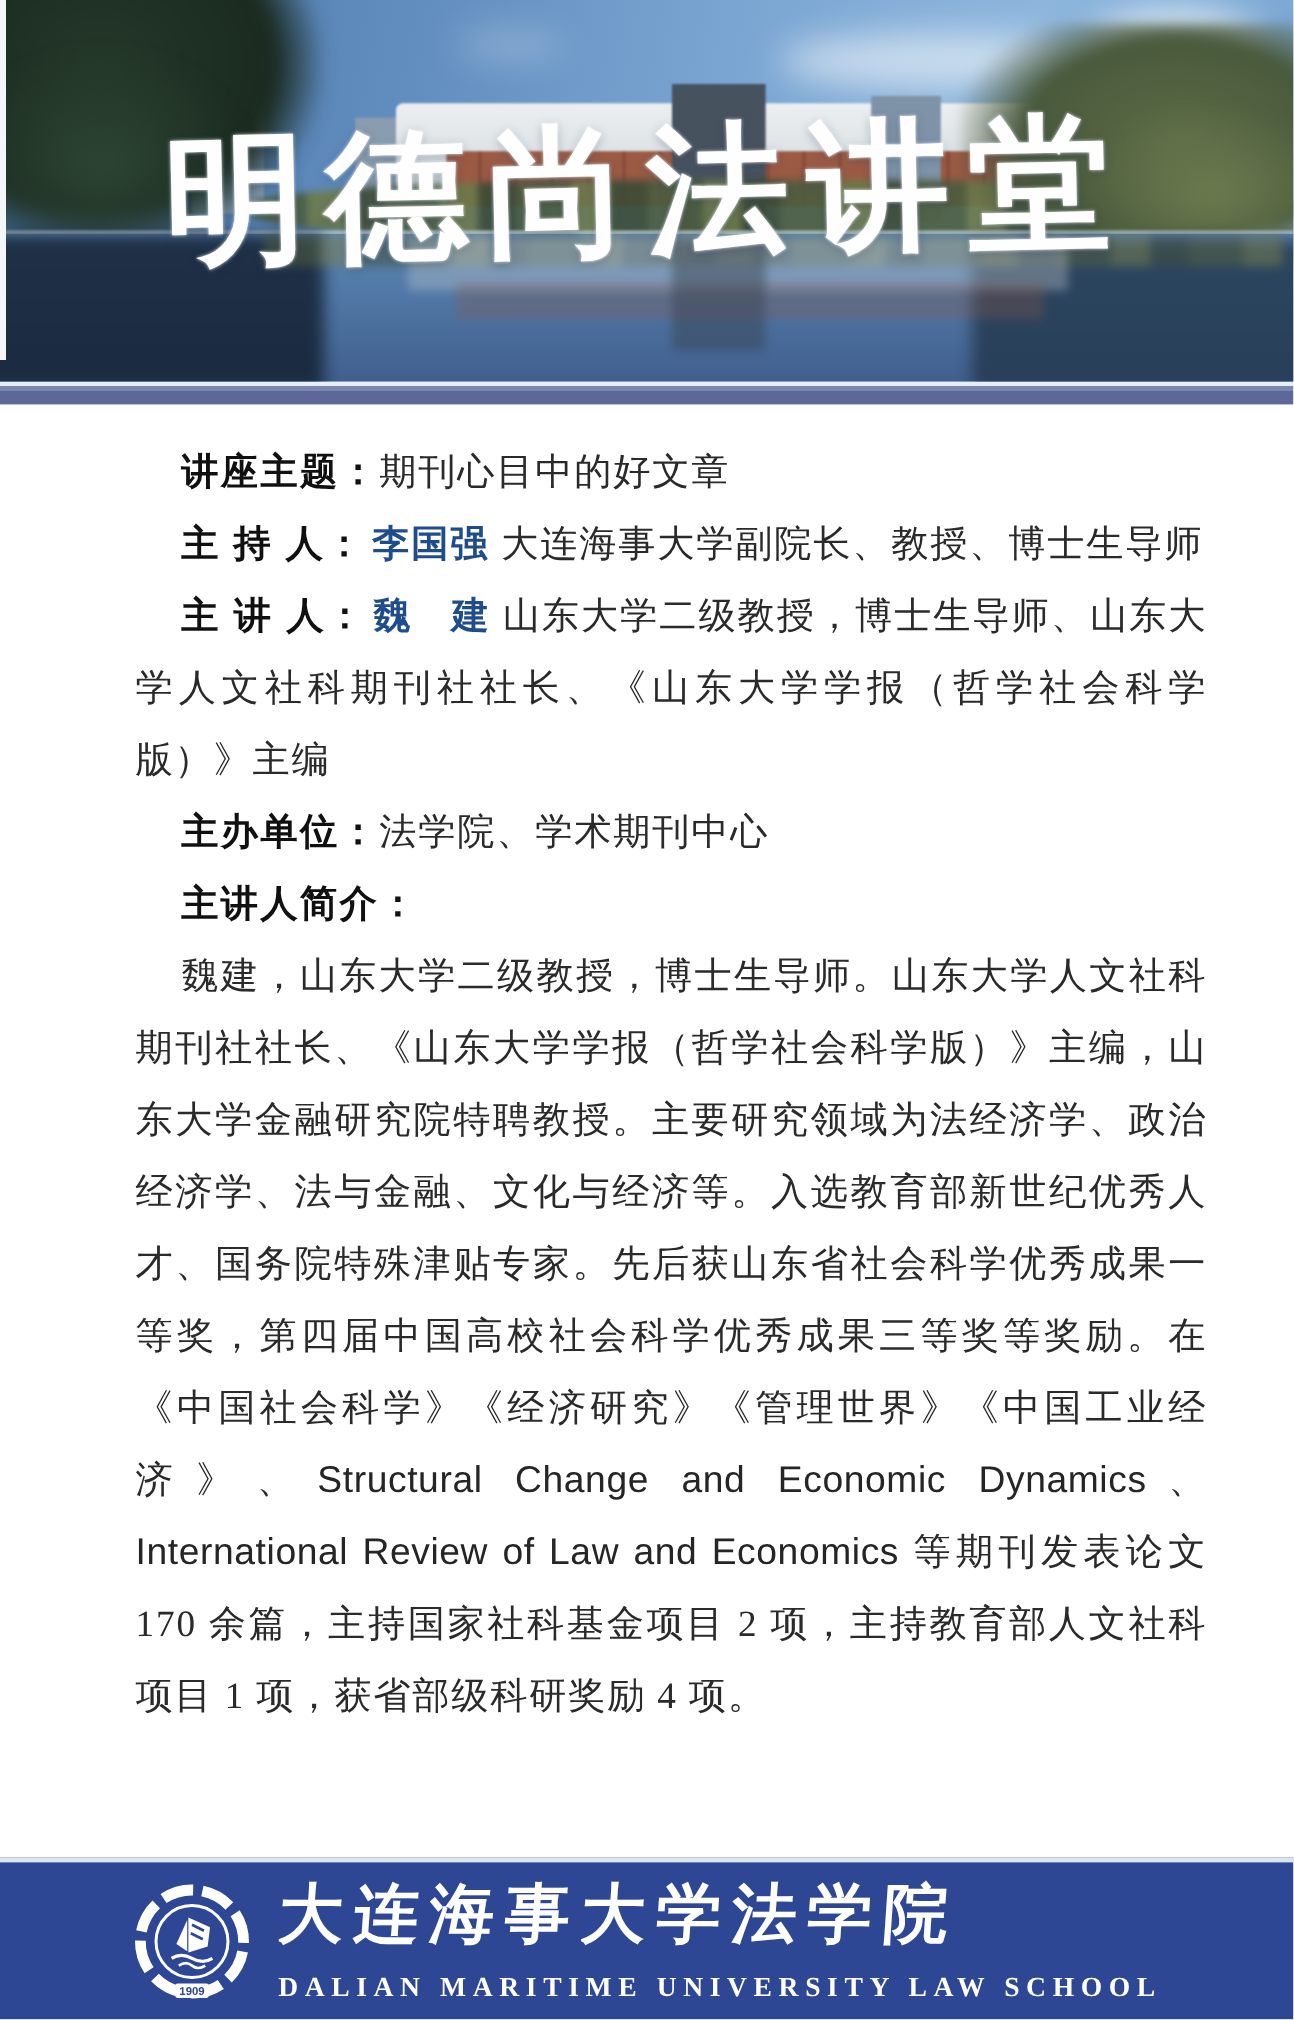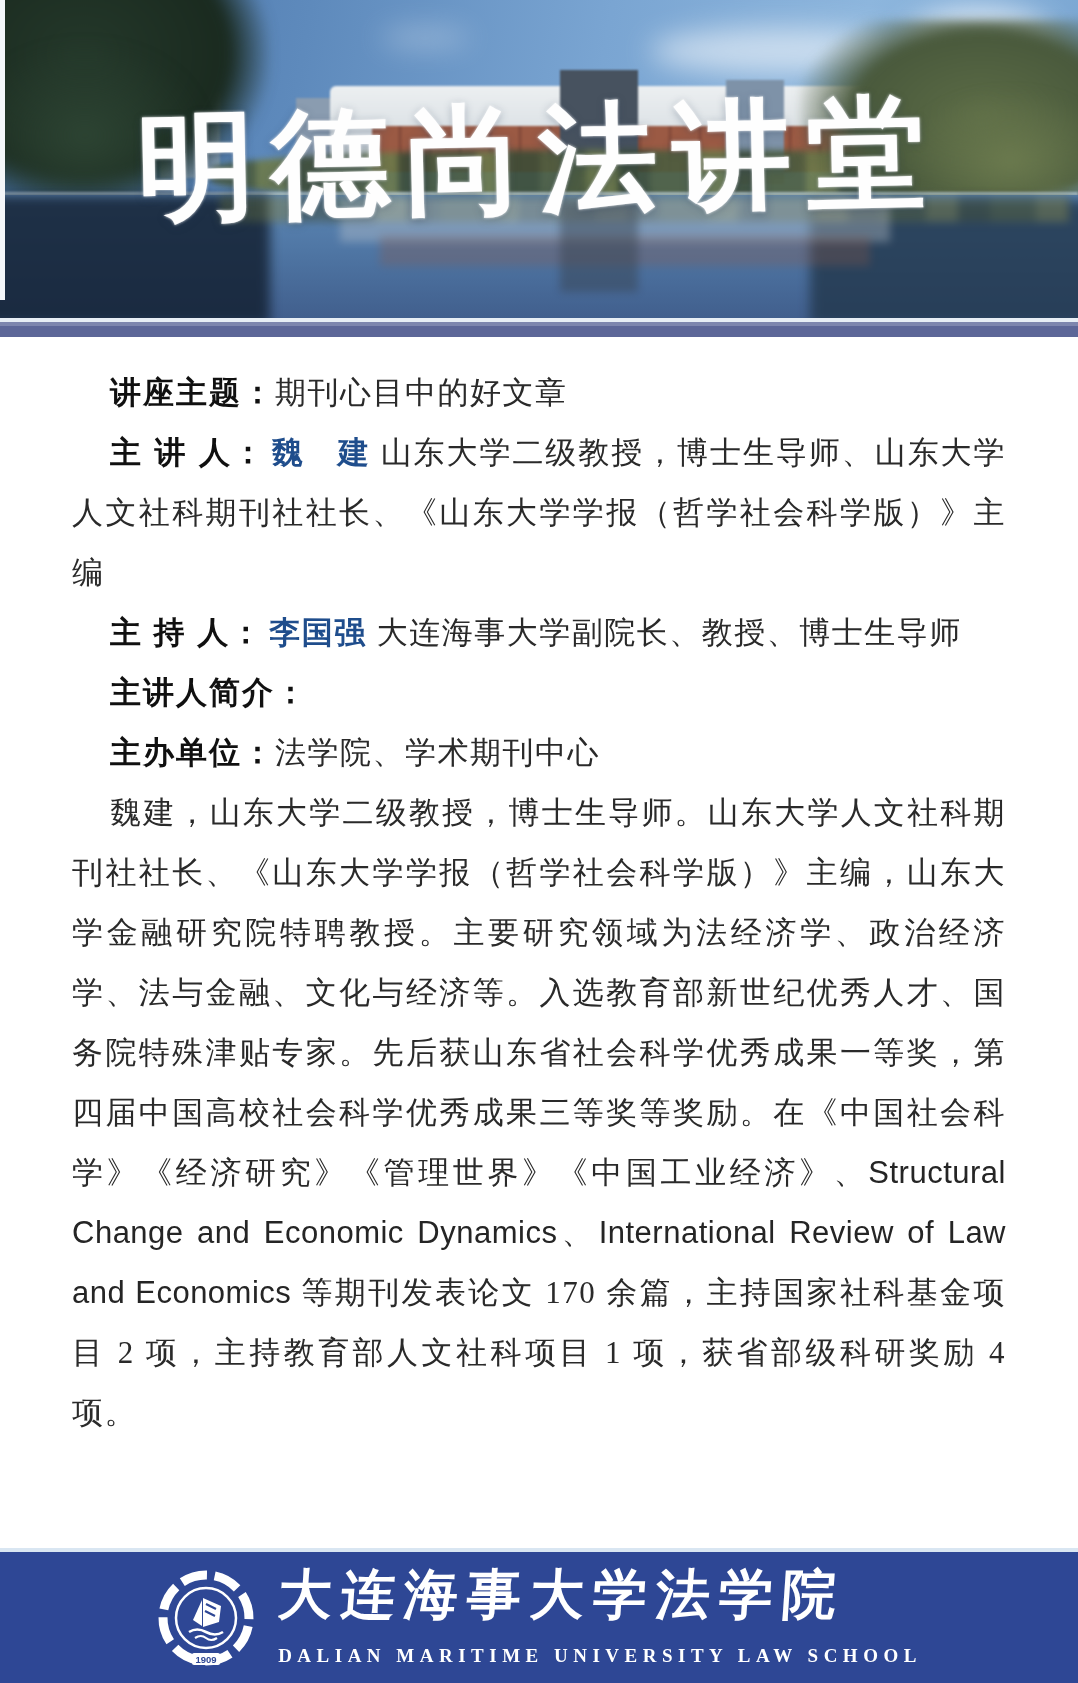--- a/index.html
+++ b/index.html
@@ -50,42 +50,42 @@
     left:0;top:86px;width:100%;text-align:center;
     font-family:"Liberation Serif",serif;font-weight:700;font-size:118px;line-height:150px;
     color:#fefefe;letter-spacing:16px;text-shadow:0 0 3px rgba(255,255,255,.9),0 2px 8px rgba(40,60,90,.35);
     transform:rotate(-1.2deg);
   }
   
   .divider{width:1078px;height:19px;
     background:linear-gradient(180deg,#e7eef5 0 4px,#7d86ae 4px 8px,#5d6798 8px 19px);}
   
   .content{
-    box-sizing:border-box;height:1211px;padding:26px 72px 0 72px;overflow:hidden;
+    box-sizing:border-box;height:1211px;padding:26px 72px 0 113px;overflow:hidden;
     color:#252525;font-size:31px;line-height:60px;letter-spacing:1.5px;
     font-family:"Liberation Serif","Liberation Sans",serif;
   }
   .row,.bio{margin:0;text-indent:38px;text-align:justify;}
   .label{font-family:"Liberation Sans",sans-serif;font-weight:700;color:#101010;letter-spacing:2px;}
   .val{color:#2a2a2a;}
   .name{font-family:"Liberation Sans",sans-serif;font-weight:700;color:#1f4d8c;padding:0 10px 0 6px;}
   .en{font-family:Liberation Sans, sans-serif;letter-spacing:.5px;margin-top:44px;}
   
   .footer{
     box-sizing:border-box;width:1078px;height:135px;background:#2e4795;border-top:4px solid #d9e6f2;
     display:flex;align-items:center;justify-content:center;gap:22px;color:#ffffff;
   }
   .seal{flex:0 0 auto;}
   .footer-names{display:flex;flex-direction:column;align-items:flex-start;}
   .footer-cn{
     font-family:"Liberation Serif",serif;font-weight:700;font-size:54px;line-height:56px;
     letter-spacing:9px;transform:skewX(-4deg);
   }
   .footer-en{
-    font-family:"Liberation Serif",serif;font-weight:700;font-size:19px;line-height:24px;
+    font-family:"Liberation Serif",serif;font-weight:700;font-size:23px;line-height:24px;
     letter-spacing:5.5px;margin-top:21px;text-align:center;
   }
 </style>
 </head>
 <body>
 
 <div class="poster">
 
   <div class="hero">
     <div class="sky"></div>
@@ -115,29 +115,29 @@
     <div class="refl r-b3"></div>
     <div class="hero-left-edge"></div>
     <div class="hero-title">明德尚法讲堂</div>
   </div>
 
   <div class="divider"></div>
 
   <div class="content">
     <p class="row"><span class="label">讲座主题：</span><span class="val">期刊心目中的好文章</span></p>
 
+    <p class="row"><span class="label">主 持 人：</span><span class="name">李国强</span><span class="val">大连海事大学副院长、教授、博士生导师</span></p>
+
     <p class="row"><span class="label">主 讲 人：</span><span class="name">魏　建</span><span class="val">山东大学二级教授，博士生导师、山东大学人文社科期刊社社长、《山东大学学报（哲学社会科学版）》主编</span></p>
-
-    <p class="row"><span class="label">主 持 人：</span><span class="name">李国强</span><span class="val">大连海事大学副院长、教授、博士生导师</span></p>
 
 
 
+    <p class="row"><span class="label">主办单位：</span><span class="val">法学院、学术期刊中心</span></p>
+
     <p class="row"><span class="label">主讲人简介：</span></p>
-
-    <p class="row"><span class="label">主办单位：</span><span class="val">法学院、学术期刊中心</span></p>
 
     <p class="bio"><span class="val">魏建，山东大学二级教授，博士生导师。山东大学人文社科期刊社社长、《山东大学学报（哲学社会科学版）》主编，山东大学金融研究院特聘教授。主要研究领域为法经济学、政治经济学、法与金融、文化与经济等。入选教育部新世纪优秀人才、国务院特殊津贴专家。先后获山东省社会科学优秀成果一等奖，第四届中国高校社会科学优秀成果三等奖等奖励。在《中国社会科学》《经济研究》《管理世界》《中国工业经济》、</span><span class="en">Structural Change and Economic Dynamics</span><span class="val">、</span><span class="en">International Review of Law and Economics</span><span class="val"> 等期刊发表论文 170 余篇，主持国家社科基金项目 2 项，主持教育部人文社科项目 1 项，获省部级科研奖励 4 项。</span></p>
   </div>
 
   <div class="footer">
     <svg class="seal" width="100" height="100" viewBox="-50 -50 100 100">
 
       <circle cx="0" cy="0" r="43" fill="none" stroke="#ffffff" stroke-width="9" stroke-dasharray="26 7.8" transform="rotate(11)"></circle>
 
       <circle cx="0" cy="0" r="30" fill="none" stroke="#ffffff" stroke-width="2.5"></circle>

